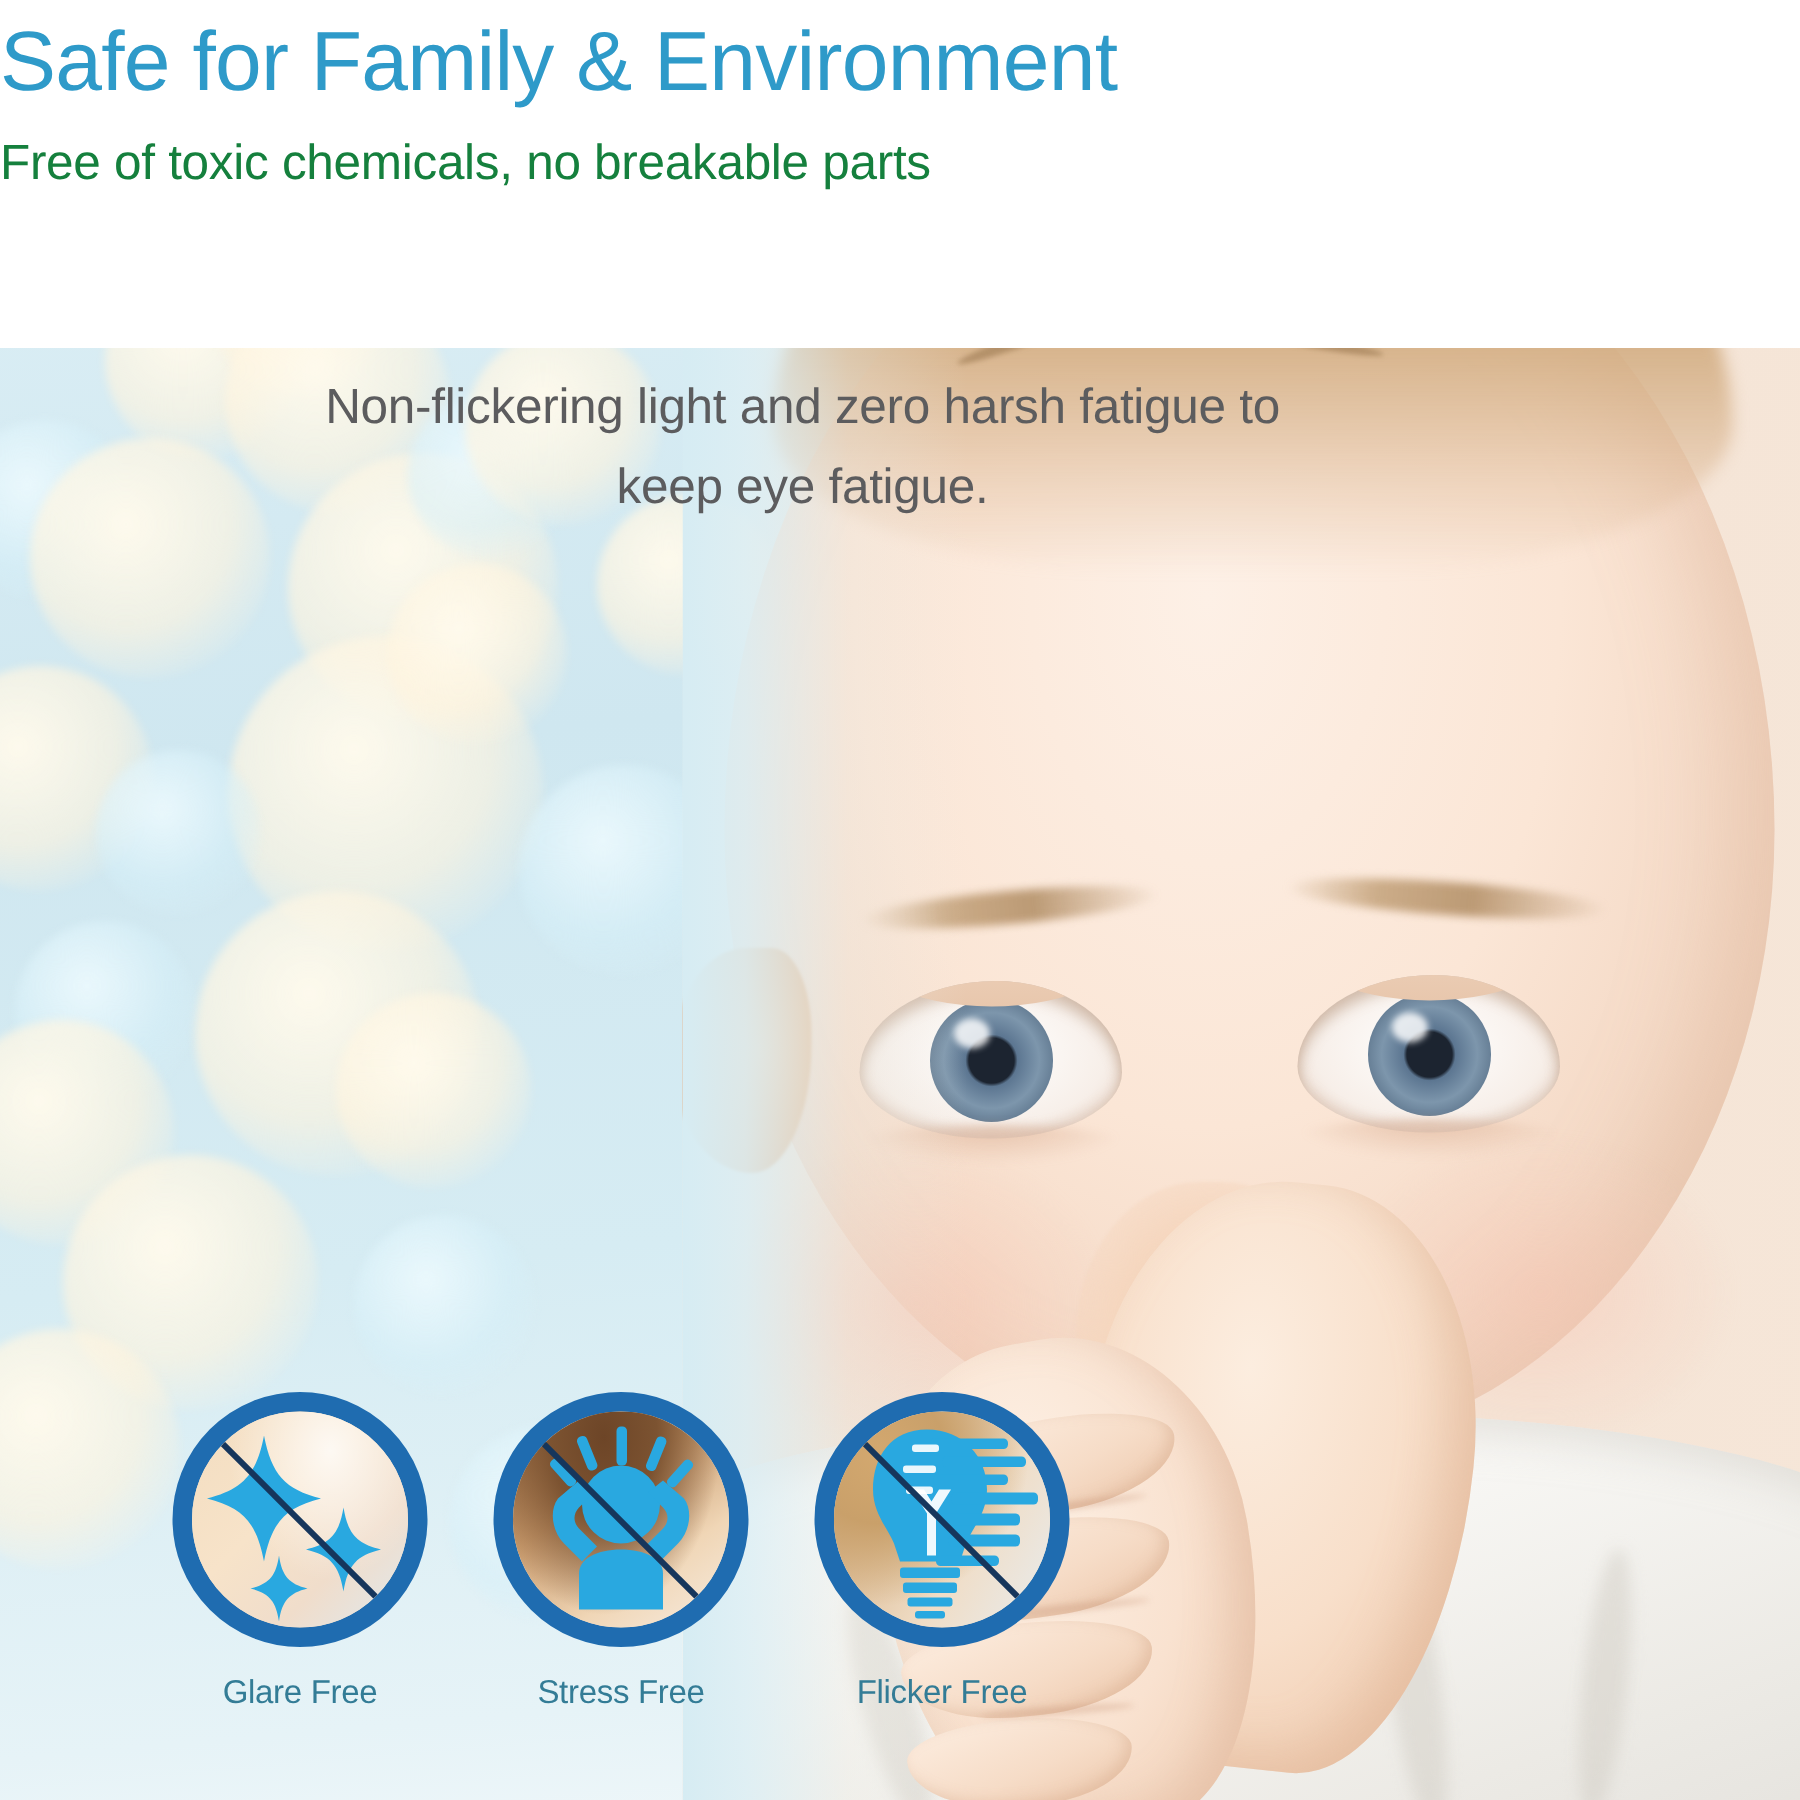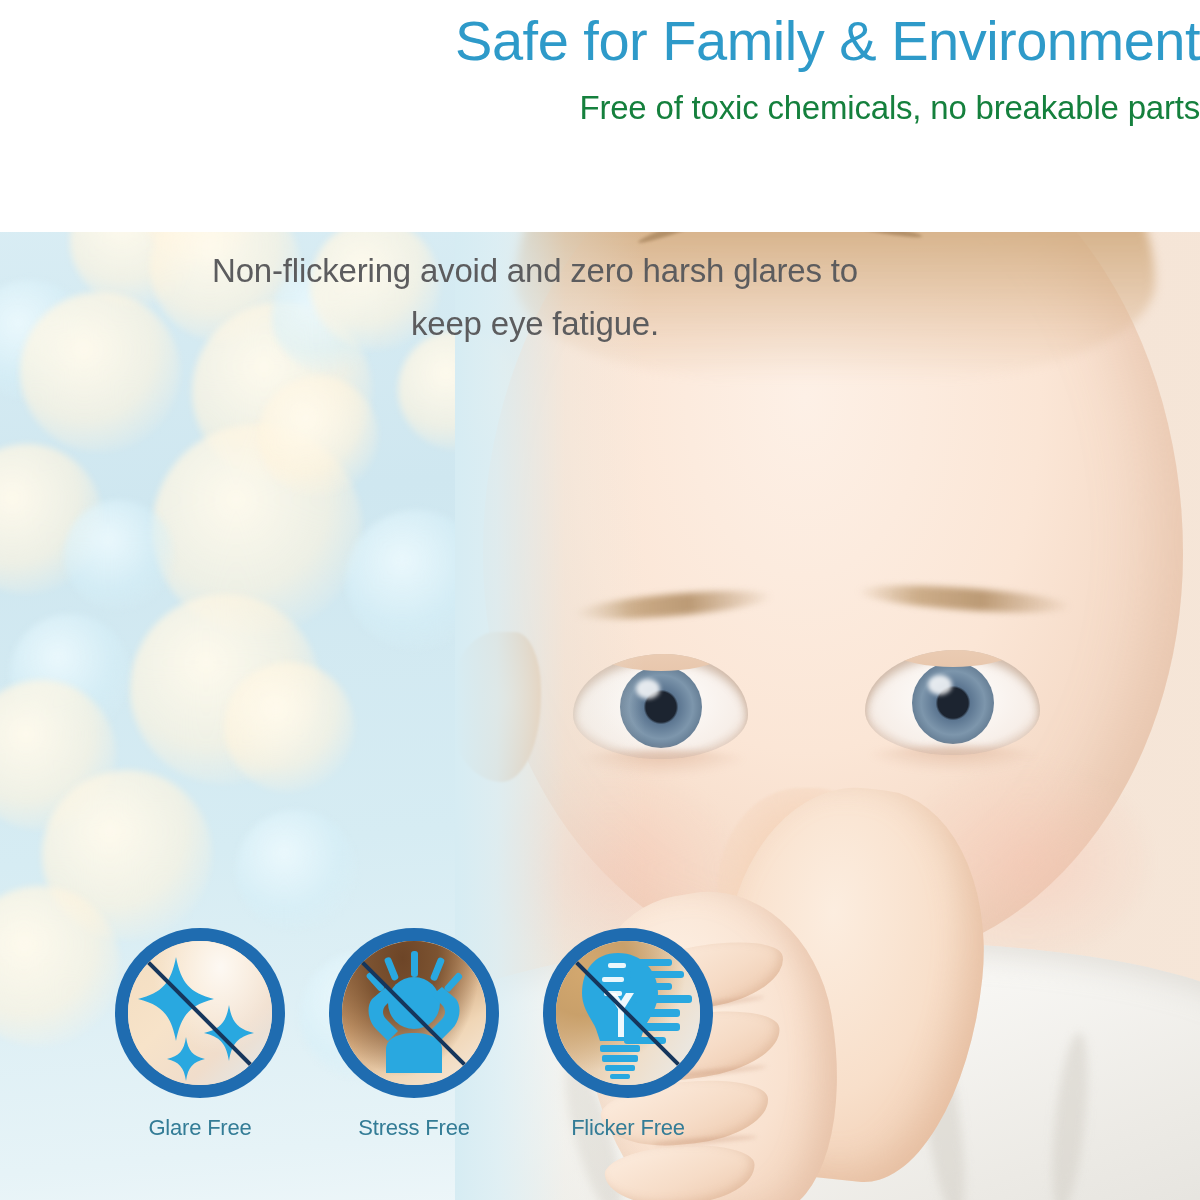--- a/index.html
+++ b/index.html
@@ -21,21 +21,21 @@
   }
 
   
   .top-band {
     position: absolute;
     left: 0; top: 0;
     width: 1200px;
     height: 232px;
     background: #ffffff;
     z-index: 40;
-    text-align: right;
+    text-align: left;
   }
 
   .headline-1 {
     margin-top: 8px;
     font-size: 56px;
     line-height: 66px;
     font-weight: 400;
     letter-spacing: -0.5px;
     color: #2e9ac9;
     font-family: "Liberation Sans", sans-serif;
@@ -474,21 +474,21 @@
       <div class="finger" style="left:150px; top:944px; width:150px; height:58px;  transform:rotate(-4deg);"></div>
       <div class="knuckle-line" style="left:200px; top:800px; width:110px; height:5px; transform:rotate(-8deg);"></div>
       <div class="knuckle-line" style="left:196px; top:868px; width:116px; height:5px; transform:rotate(-6deg);"></div>
       <div class="knuckle-line" style="left:198px; top:936px; width:104px; height:5px; transform:rotate(-4deg);"></div>
 
       <div class="photo-feather"></div>
     </div>
 
     <div class="scene-text">
       <div class="subtext-2">
-        <div>Non-flickering avoid and zero harsh glares to</div>
+        <div>Non-flickering light and zero harsh fatigue to</div>
         <div>keep eye fatigue.</div>
       </div>
     </div>
 
     <div class="badges">
 
       <div class="badge">
         <div class="badge-circle">
           <div class="badge-photo p1"></div>
           <svg class="badge-svg" viewBox="0 0 144 144">

